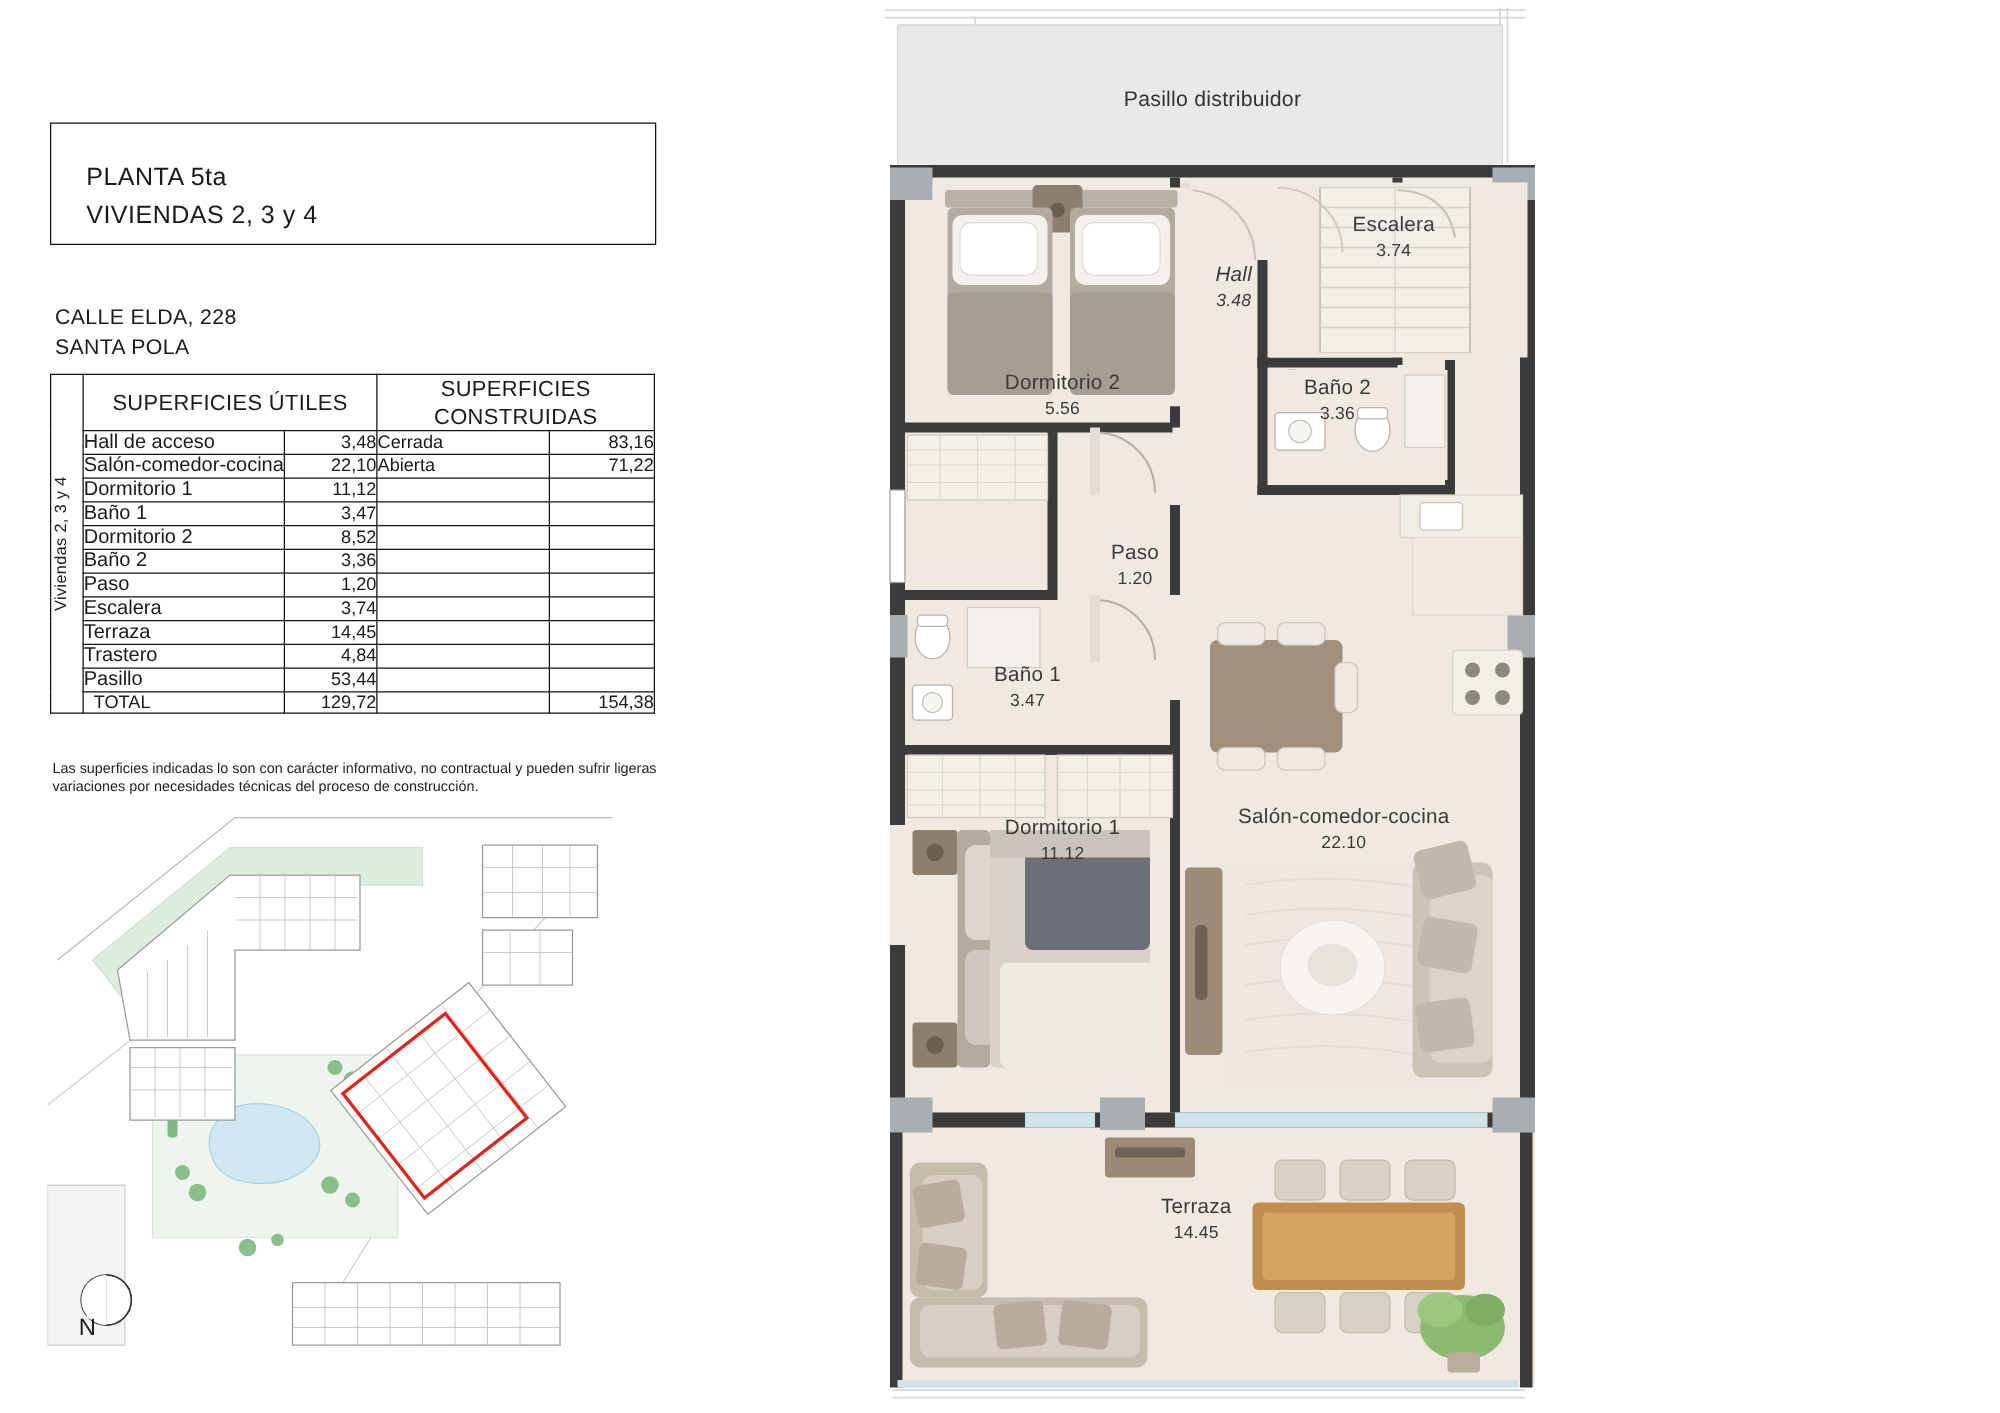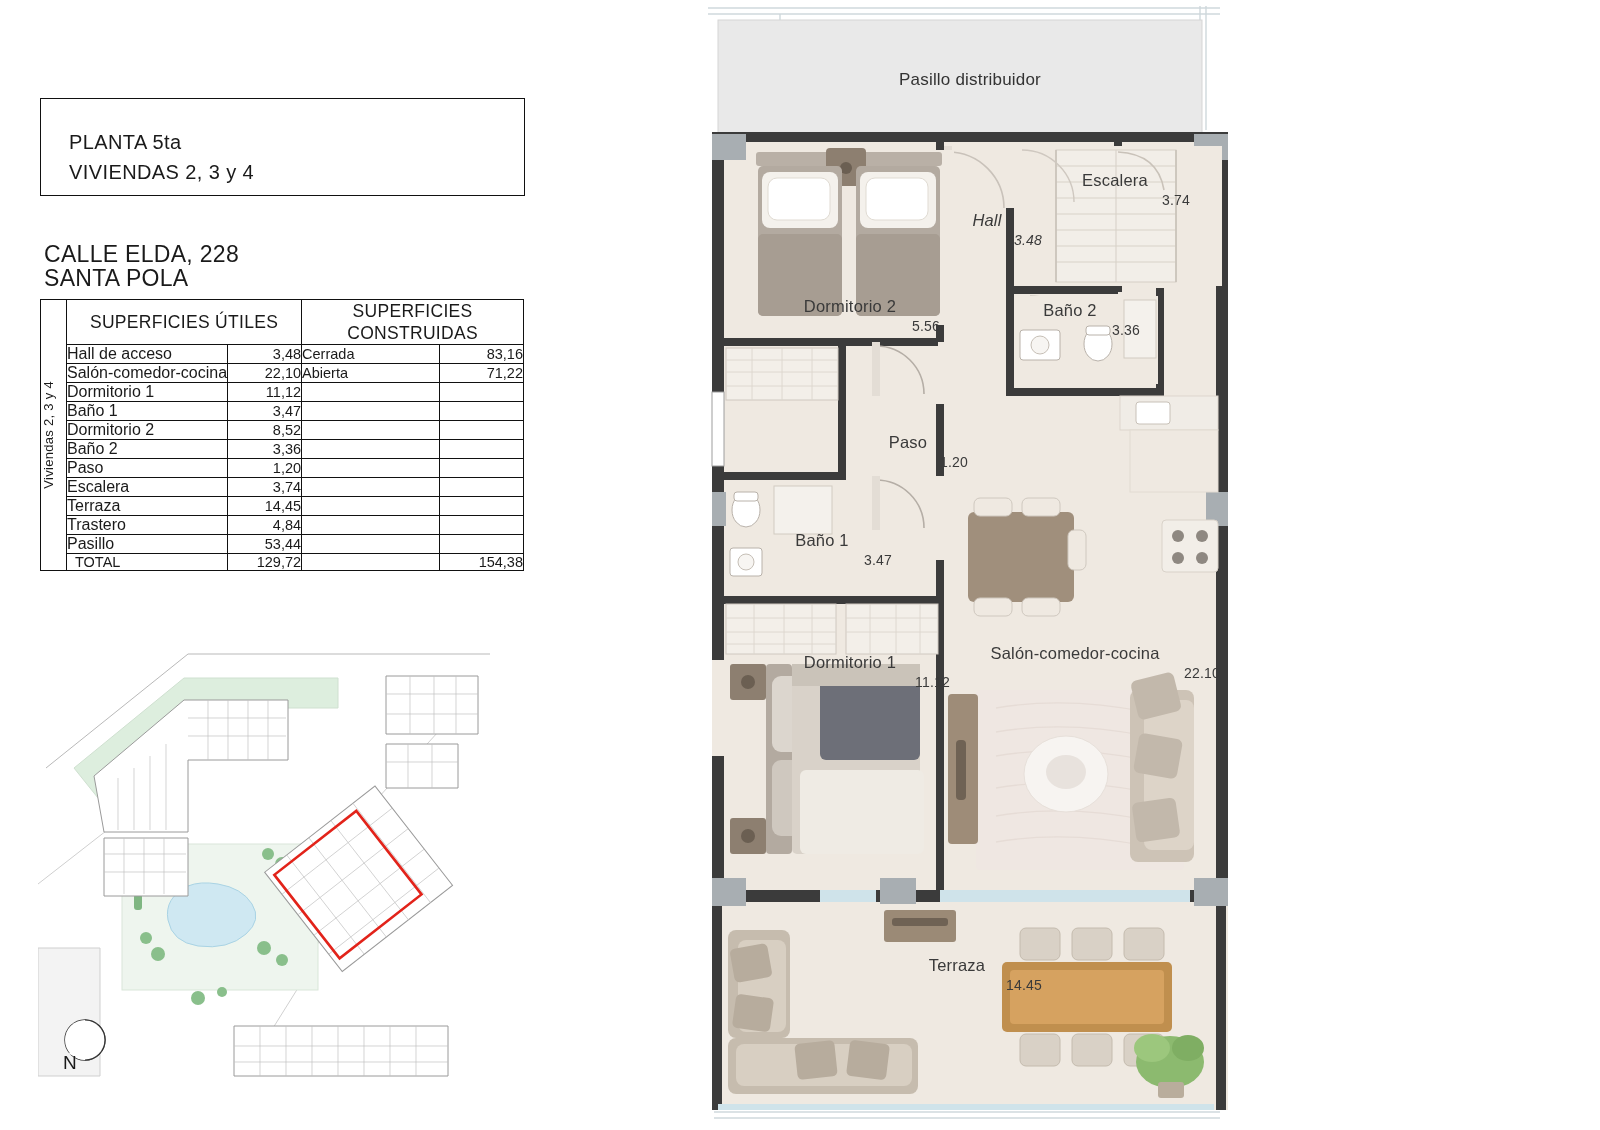--- a/index.html
+++ b/index.html
@@ -16,21 +16,21 @@
   
   #left-panel { position:absolute; left:0; top:0; width:700px; height:1130px; }
 
   .title-box {
     position:absolute; left:40px; top:98px; width:485px; height:98px;
     border:1.5px solid #111; background:#fff;
     padding:28px 0 0 28px;
   }
   .title-line { font-size:20px; letter-spacing:.4px; line-height:30px; }
 
-  .addr { position:absolute; left:44px; top:242px; font-size:23px; line-height:24px; letter-spacing:.3px; }
+  .addr { position:absolute; left:44px; top:242px; font-size:17px; line-height:24px; letter-spacing:.3px; }
 
   
   .surf-wrap { position:absolute; left:40px; top:299px; width:484px; }
   table.surf { border-collapse:collapse; width:484px; font-size:14.5px; }
   table.surf td, table.surf th { border:1px solid #111; padding:0; }
   .hdr-cell { text-align:center; font-size:17.5px; font-weight:400; line-height:22px; padding:8px 4px; letter-spacing:.3px; }
   .side-cell {
     width:26px; text-align:center; vertical-align:middle;
   }
   .side-rot {
@@ -52,21 +52,21 @@
   
   #site-plan { position:absolute; left:38px; top:648px; width:460px; height:430px; }
   .compass { position:absolute; left:55px; top:1010px; width:60px; height:70px; }
   .compass-n { position:absolute; left:63px; top:1052px; font-size:19px; }
 
   
   #plan { position:absolute; left:700px; top:0; width:900px; height:1130px; }
 
   .lbl { position:absolute; text-align:center; color:#3a3a3a; letter-spacing:.2px; }
   .lbl .n { display:block; font-size:16.5px; line-height:21px; }
-  .lbl .a { display:block; font-size:14px; line-height:18px;text-align:right; }
+  .lbl .a { display:block; font-size:14px; line-height:18px; }
 
   .lbl-hall-corridor { font-size:17px; color:#333; }
 </style>
 </head>
 <body>
 
 <div id="left-panel">
 
   <div class="title-box">
     <div class="title-line">PLANTA 5ta</div>
@@ -161,20 +161,21 @@
       <tr class="total">
         <td class="nm" style="padding-left:8px;">TOTAL</td>
         <td class="vl">129,72</td>
         <td class="empty"></td>
         <td class="vl2">154,38</td>
       </tr>
     </tbody>
       </table>
   </div>
 
+  <div class="note">Las superficies indicadas lo son con carácter informativo, no contractual y pueden sufrir ligeras variaciones por necesidades técnicas del proceso de construcción.</div>
 
   <svg id="site-plan" viewBox="0 0 460 430">
     <g stroke="#b9b9b9" stroke-width="1" fill="none">
 
       <path d="M8 120 L150 6 L452 6"></path>
       <path d="M0 236 L100 158" stroke="#cfcfcf"></path>
       <path d="M440 40 L340 150 L300 250 L260 340 L210 420" stroke="#d0d0d0"></path>
     </g>
 
     <g>

